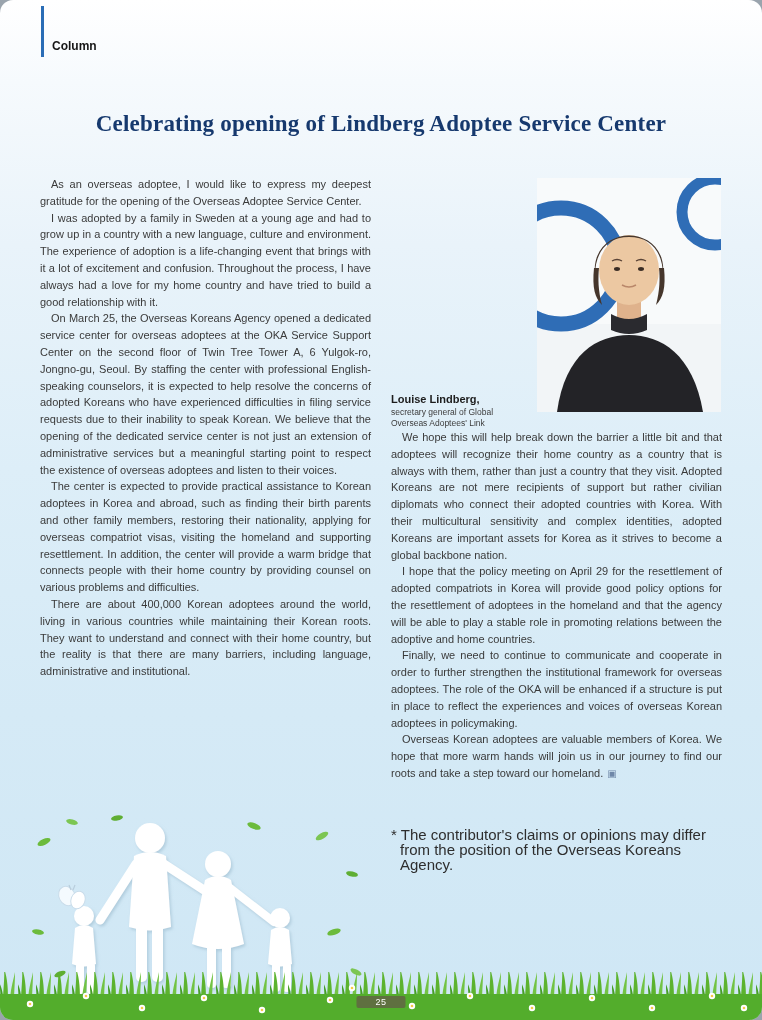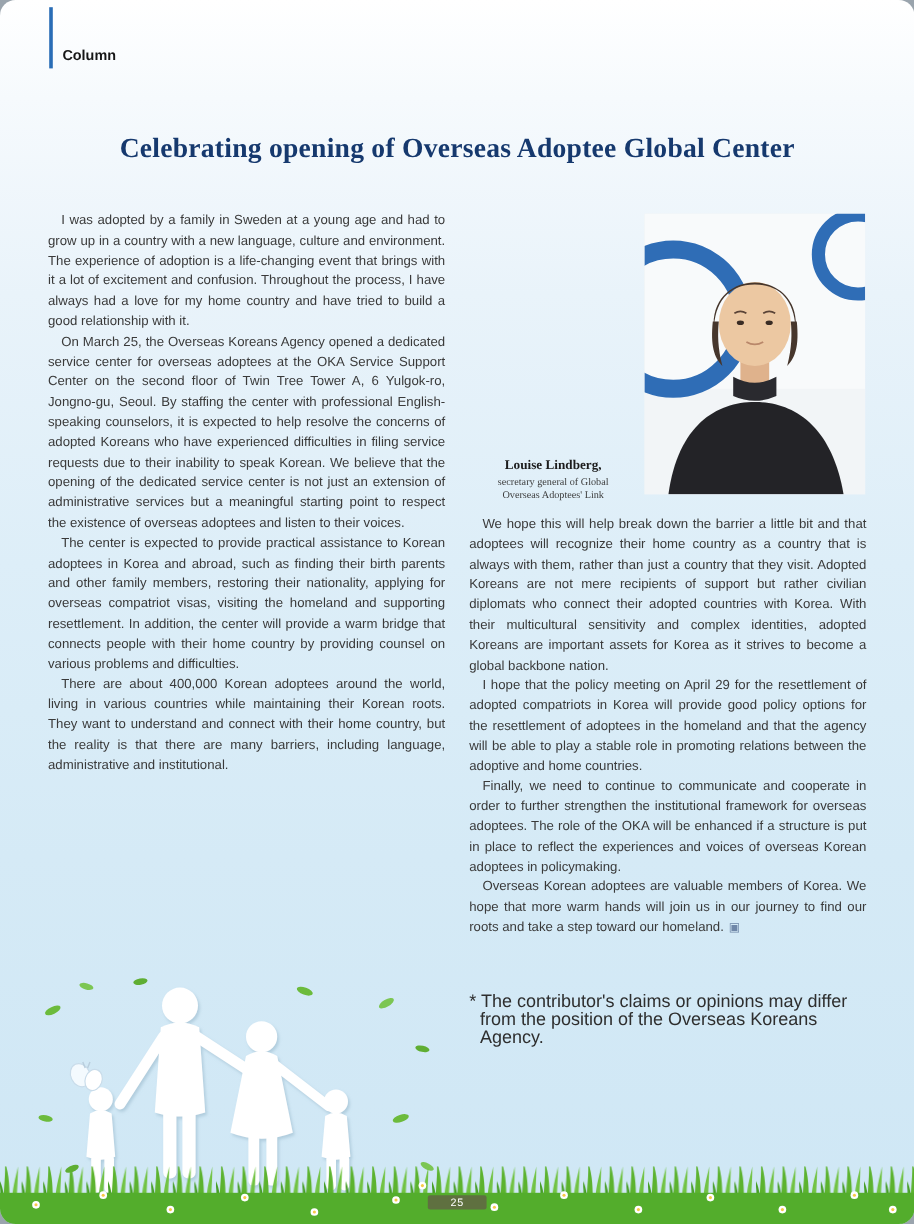--- a/index.html
+++ b/index.html
@@ -15,21 +15,21 @@
     position:absolute; left:0; right:0; top:111px; text-align:center;
     font-family:"Liberation Serif","DejaVu Serif",serif; font-size:23px; font-weight:700;
     color:#16396e; letter-spacing:.2px;
   }
   .col { position:absolute; top:176px; width:331px; font-size:11px; line-height:16.8px; text-align:justify; }
   .col p { margin:0; text-indent:11px; }
   .col-left { left:40px; }
   .col-right { left:391px; }
   .photo-block { position:relative; height:236px; margin-bottom:17px; }
   .photo { position:absolute; right:1px; top:2px; width:184px; height:234px; background:#f2f5f7; overflow:hidden; }
-  .caption { position:absolute; left:0; top:207px; width:140px; text-align:center; line-height:11px; text-indent:0;font-family:Liberation Serif, serif; }
+  .caption { position:absolute; left:0; top:218px; width:140px; text-align:left; line-height:11px; text-indent:0; }
   .caption-name { font-size:11px; font-weight:bold; color:#1c1c1c; margin-bottom:2px; }
   .caption-sub { font-size:8.5px; color:#3c3c3c; }
   .end-mark { display:inline-block; margin-left:4px; font-size:10px; color:#6f87a8; text-indent:0; }
   .col p.footnote { margin-top:44px; font-size:15px; line-height:15px; text-align:left;
     padding-left:9px; text-indent:-9px; color:#2e2e2e; }
   .family-illustration { position:absolute; left:22px; top:812px; width:340px; height:200px; }
   .butterfly { position:absolute; left:56px; top:884px; width:34px; height:32px; }
   .grass { position:absolute; left:0; bottom:0; width:762px; height:56px; }
   .page-number {
     position:absolute; left:50%; top:996px; transform:translateX(-50%);
@@ -38,23 +38,24 @@
   }
 </style>
 </head>
 <body>
 
 <div class="page">
 
   <div class="kicker-bar"></div>
   <div class="kicker-label">Column</div>
 
-  <h1 class="title">Celebrating opening of Overseas Adoptee Global Center</h1>
+  <h1 class="title">Celebrating opening of Lindberg Adoptee Service Center</h1>
 
   <div class="col col-left">
+    <p>As an overseas adoptee, I would like to express my deepest gratitude for the opening of the Overseas Adoptee Service Center.</p>
     <p>I was adopted by a family in Sweden at a young age and had to grow up in a country with a new language, culture and environment. The experience of adoption is a life-changing event that brings with it a lot of excitement and confusion. Throughout the process, I have always had a love for my home country and have tried to build a good relationship with it.</p>
     <p>On March 25, the Overseas Koreans Agency opened a dedicated service center for overseas adoptees at the OKA Service Support Center on the second floor of Twin Tree Tower A, 6 Yulgok-ro, Jongno-gu, Seoul. By staffing the center with professional English-speaking counselors, it is expected to help resolve the concerns of adopted Koreans who have experienced difficulties in filing service requests due to their inability to speak Korean. We believe that the opening of the dedicated service center is not just an extension of administrative services but a meaningful starting point to respect the existence of overseas adoptees and listen to their voices.</p>
     <p>The center is expected to provide practical assistance to Korean adoptees in Korea and abroad, such as finding their birth parents and other family members, restoring their nationality, applying for overseas compatriot visas, visiting the homeland and supporting resettlement. In addition, the center will provide a warm bridge that connects people with their home country by providing counsel on various problems and difficulties.</p>
     <p>There are about 400,000 Korean adoptees around the world, living in various countries while maintaining their Korean roots. They want to understand and connect with their home country, but the reality is that there are many barriers, including language, administrative and institutional.</p>
   </div>
 
   <div class="col col-right">
 
     <div class="photo-block">
       <div class="caption">

